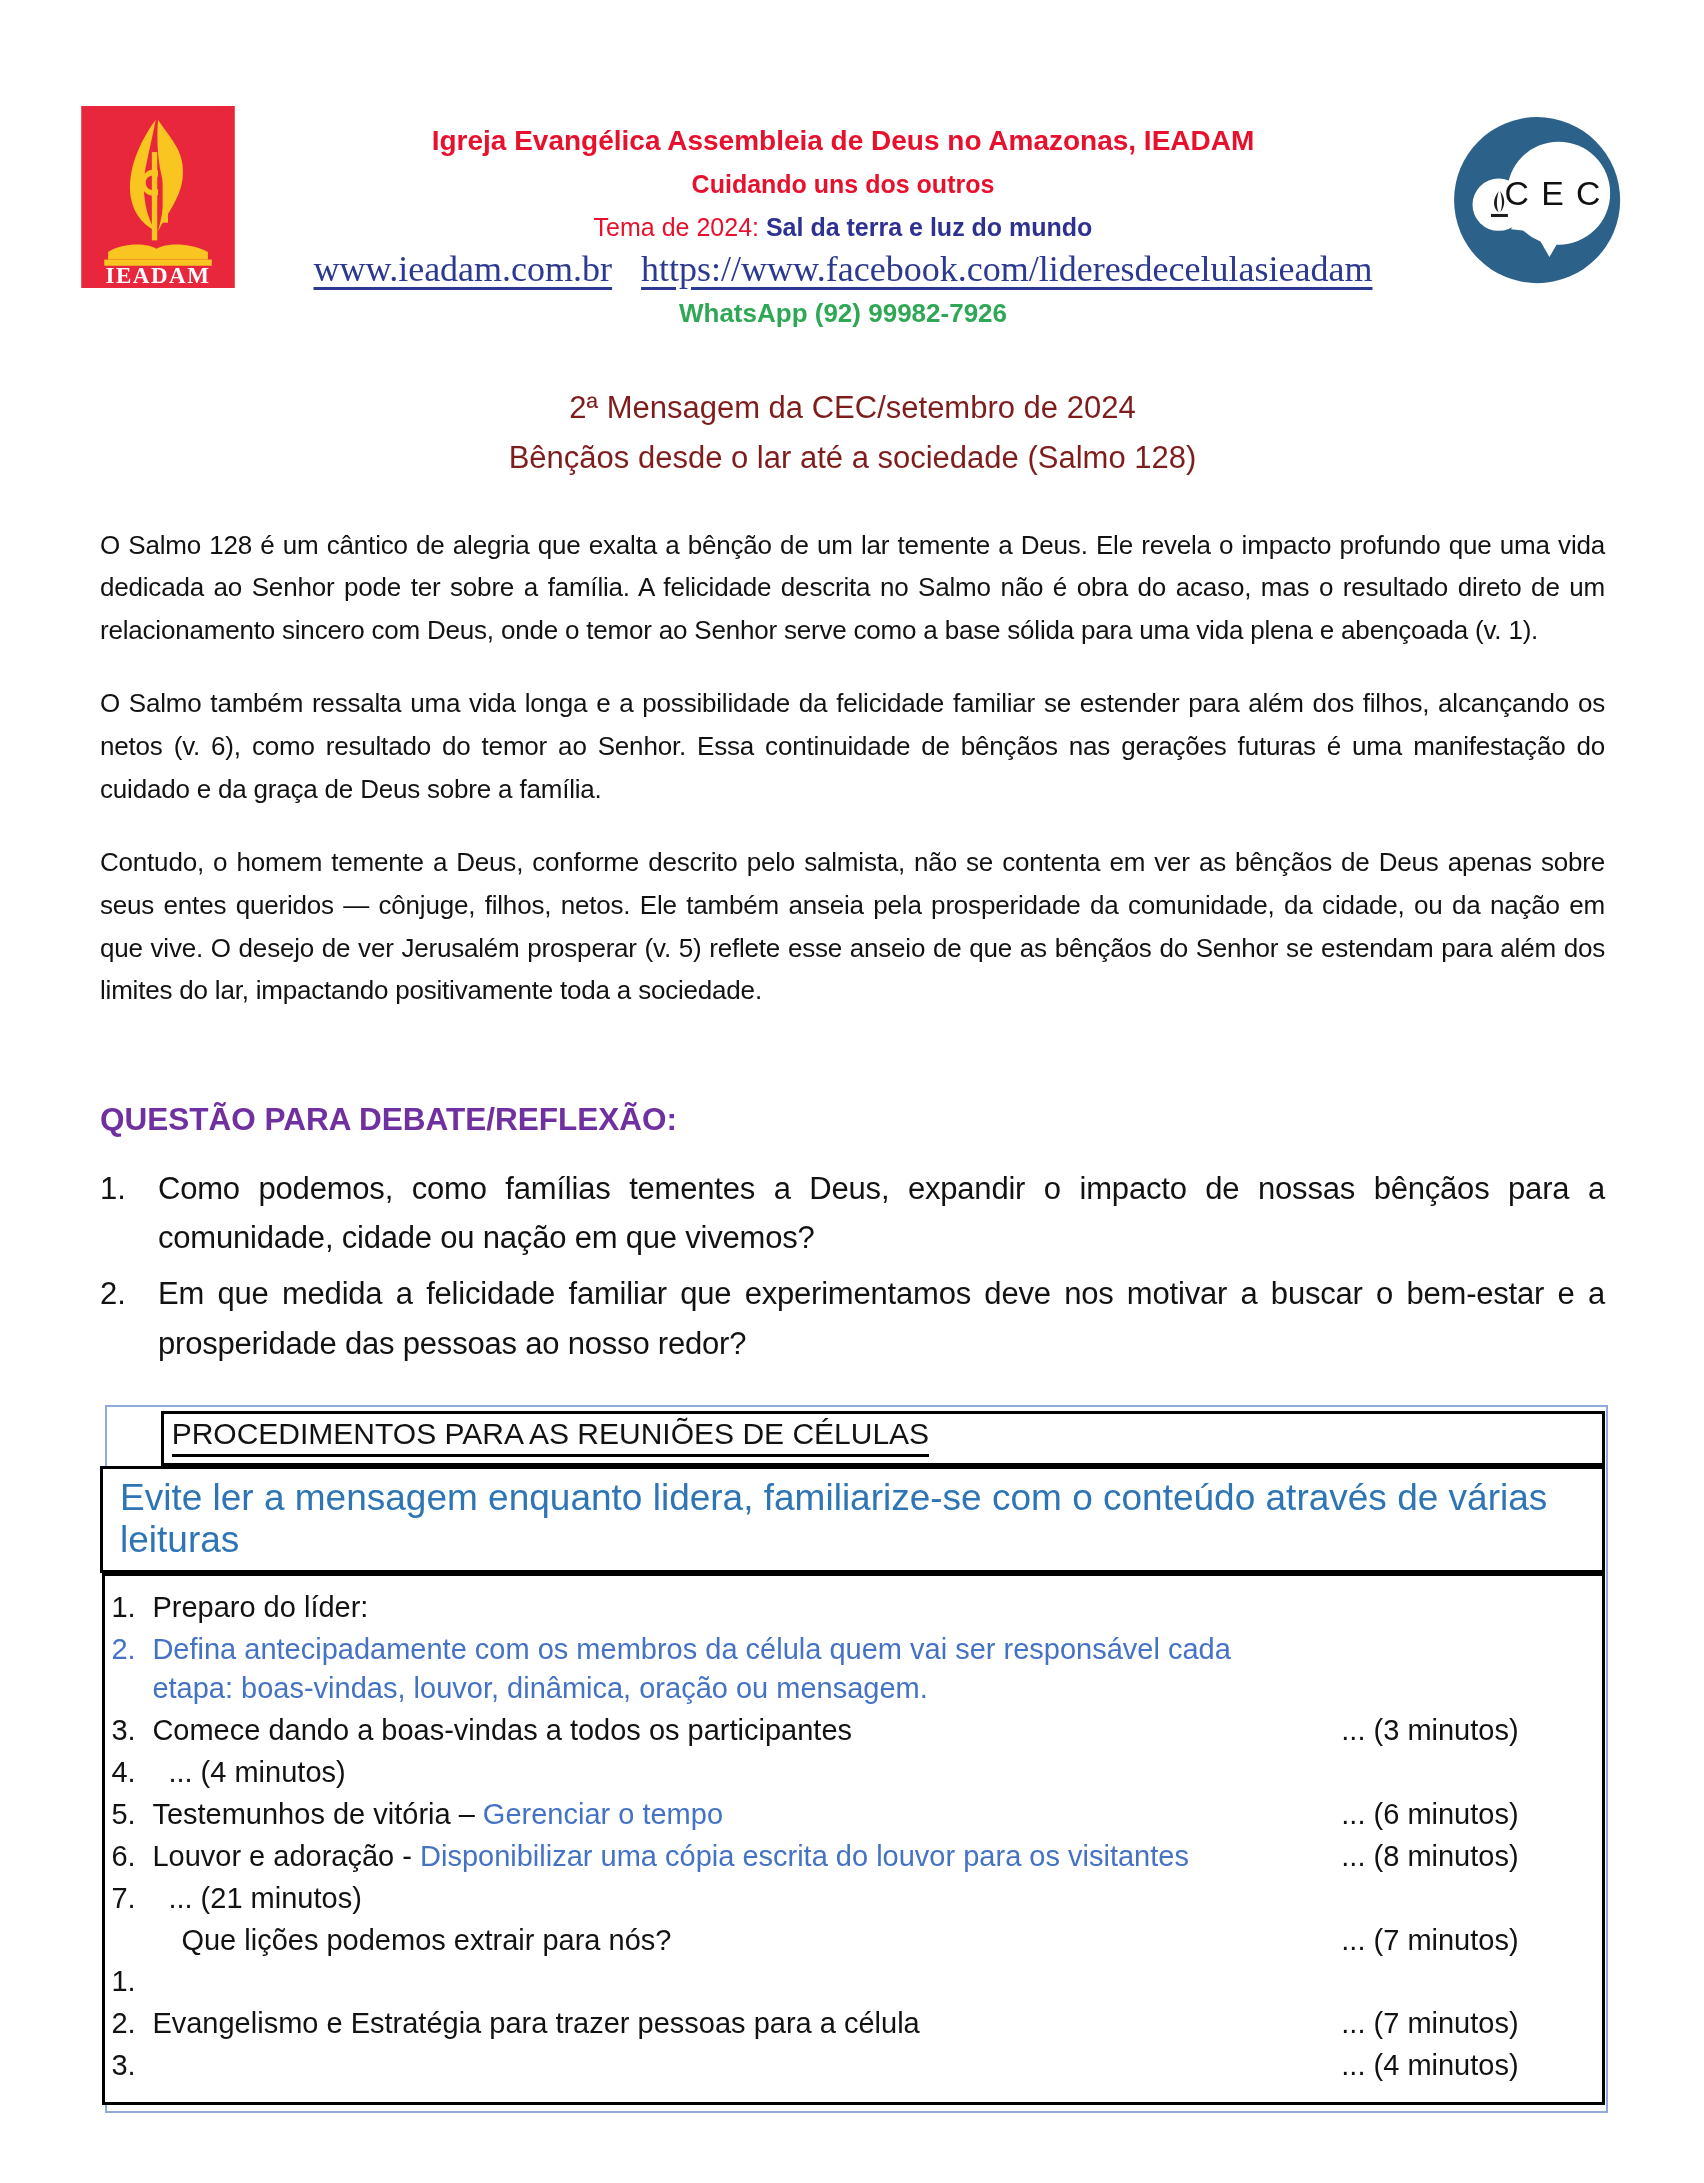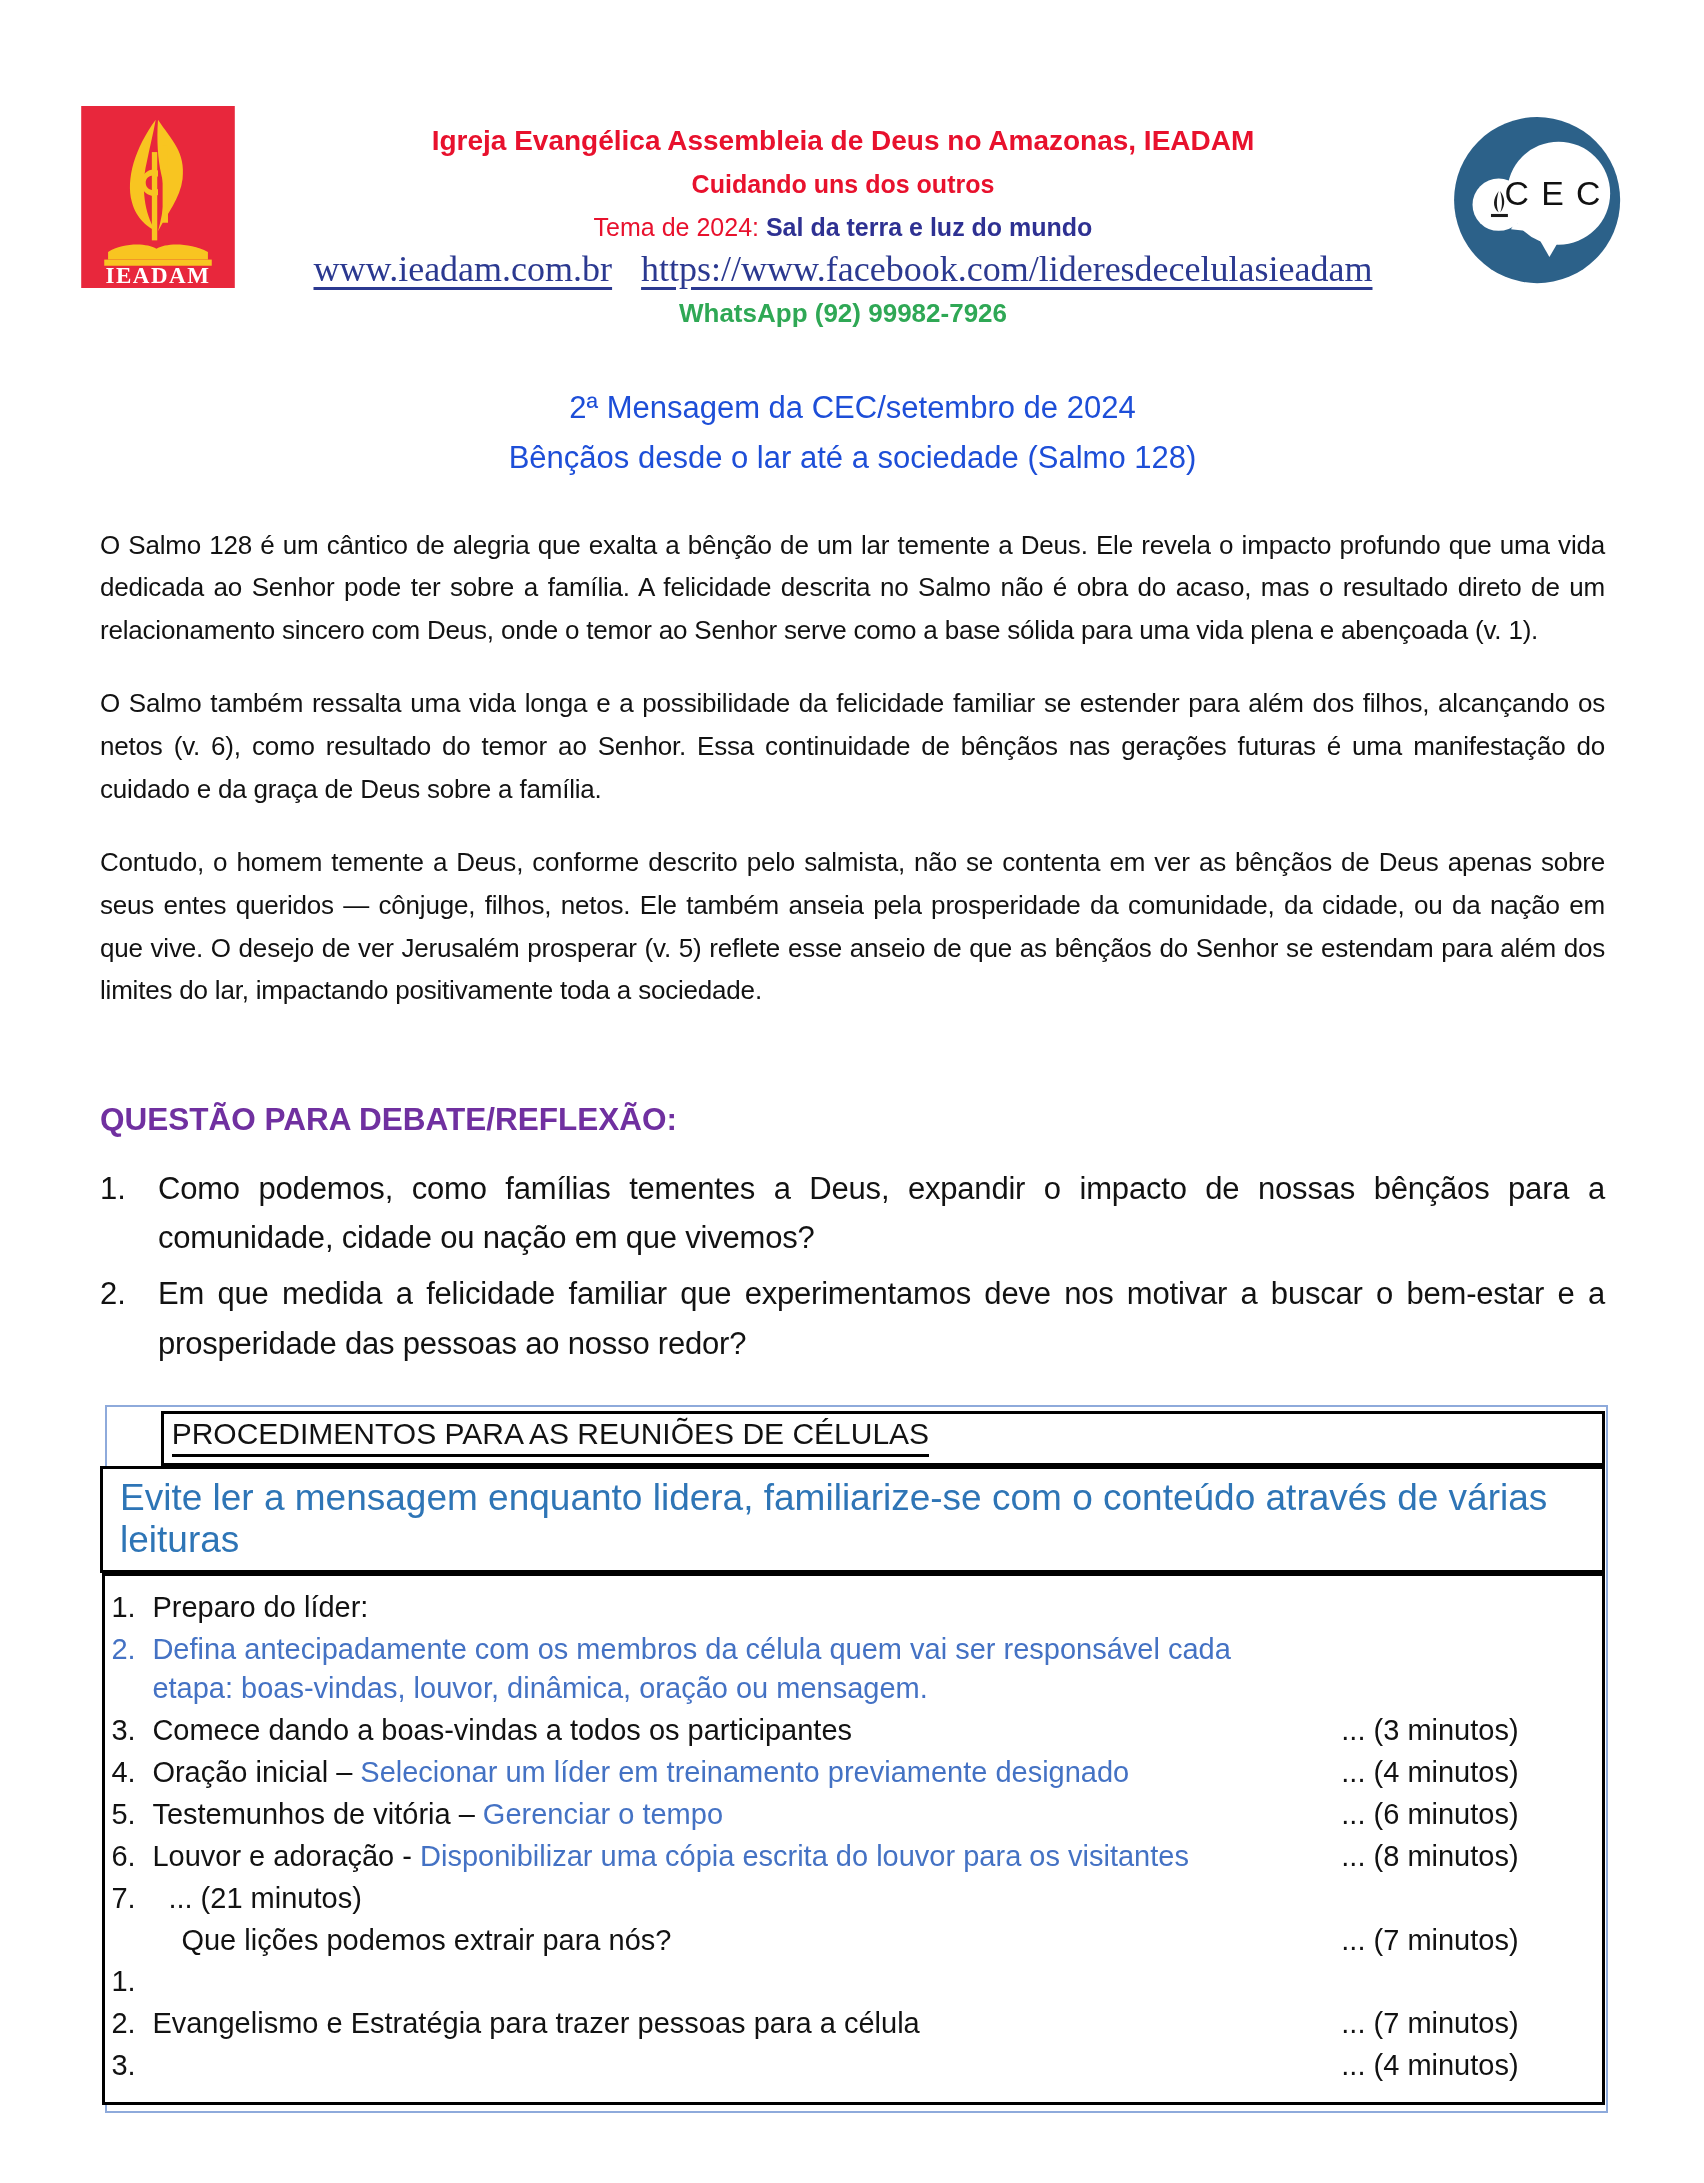--- a/index.html
+++ b/index.html
@@ -16,21 +16,21 @@
   .tagline{color:#E8112D;font-weight:bold;font-size:25px;margin-bottom:14px;}
   .theme-line{font-size:25px;margin-bottom:6.1px;}
   .theme-label{color:#E8112D;}
   .theme-value{color:#2E3192;font-weight:bold;}
   .links-line{font-family:"Liberation Serif",serif;font-size:36px;margin:3.1px 0 7.7px 0;}
   .links-line a{color:#2B3990;text-decoration:underline;text-underline-offset:6.1px;}
   .link-gap{display:inline-block;width:29px;}
   .whatsapp{color:#2FA855;font-weight:bold;font-size:26px;}
 
   
-  .doc-title{margin-top:54px;text-align:center;font-size:31px;line-height:1.62;color:#1d4ed8;}
+  .doc-title{margin-top:54px;text-align:center;font-size:31px;line-height:1.62;color:#7f1d1d;}
 
   
   .body-par{font-size:26px;line-height:1.64;text-align:justify;margin:31px 0 0 0;letter-spacing:-0.2px;}
   .body-par.first{margin-top:40px;}
 
   
   .debate-heading{margin-top:89px;font-size:31.5px;color:#7030A0;font-weight:bold;}
   .q-list{margin-top:9.2px;}
   .q-item{display:flex;font-size:31px;line-height:1.6;margin-top:6.1px;}
   .q-item .q-num{flex:none;width:58px;}
@@ -155,21 +155,20 @@
         </div>
 
         <div class="row">
           <span class="num">3.</span>
           <span class="desc"><span>Comece dando a boas-vindas a todos os participantes</span></span>
           <span class="mins">... (3 minutos)</span>
         </div>
 
         <div class="row">
           <span class="num">4.</span>
-          <span class="desc"><span>Oração inicial – </span><span class="blue">Selecionar um líder em treinamento previamente designado</span></span>
           <span class="mins">... (4 minutos)</span>
         </div>
 
         <div class="row">
           <span class="num">5.</span>
           <span class="desc"><span>Testemunhos de vitória – </span><span class="blue">Gerenciar o tempo</span></span>
           <span class="mins">... (6 minutos)</span>
         </div>
 
         <div class="row">

